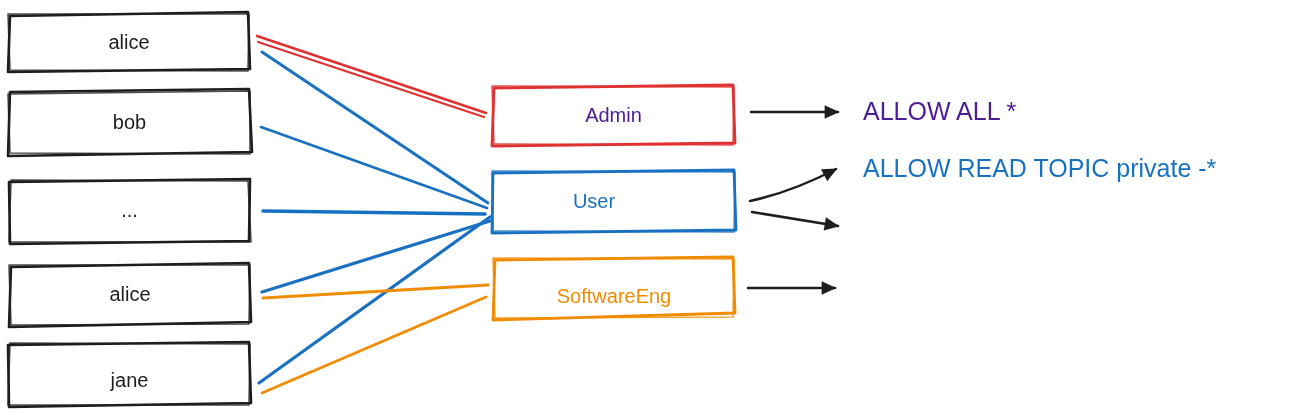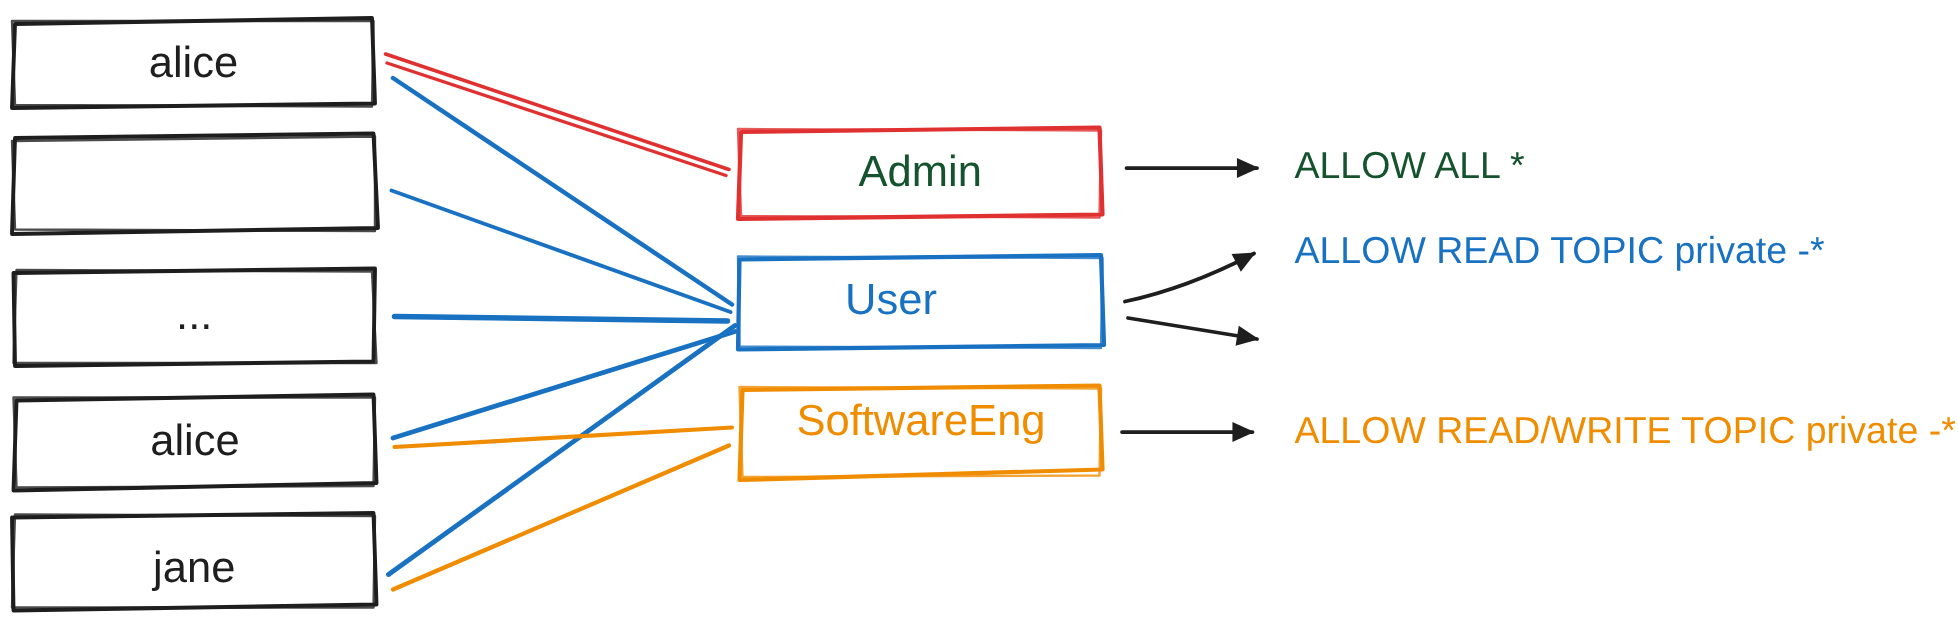--- a/index.html
+++ b/index.html
@@ -7,35 +7,35 @@
     position:relative;
     width:1305px;height:415px;
     background:#ffffff;
     font-family:"Liberation Sans", sans-serif;
     overflow:hidden;
   }
   .stage svg{position:absolute;left:0;top:0;}
   .lbl{
     position:absolute;
     display:flex;align-items:center;justify-content:center;
-    font-size:29px;line-height:1;
+    font-size:20px;line-height:1;
     color:#1e1e1e;
     white-space:pre;
     pointer-events:none;
     text-align:right;
   }
   .perm{
     position:absolute;
     left:863px;
     transform:translateY(-50%);
     font-size:25px;line-height:1;
     white-space:nowrap;
     pointer-events:none;
   }
-  .c-red{color:#14532d}
+  .c-red{color:#4c1d95}
   .c-blue{color:#1971c2}
   .c-orange{color:#f08c00}
 </style>
 </head>
 <body>
 
 <div class="stage">
 
   <svg width="1305" height="415" viewBox="0 0 1305 415">
     <defs>
@@ -80,25 +80,25 @@
 
     <g fill="none" stroke="#1e1e1e" stroke-width="2.5" stroke-linecap="round">
       <path marker-end="url(#ah)" d="M751,112 L838,112"></path>
       <path marker-end="url(#ah)" d="M750,201 Q792,192 836,169"></path>
       <path marker-end="url(#ah)" d="M752,212 L838,226"></path>
       <path marker-end="url(#ah)" d="M748,288 L835,288"></path>
     </g>
   </svg>
 
   <div class="lbl" style="left:8px;top:12px;width:242px;height:60px">alice</div>
+  <div class="lbl" style="left:8px;top:89px;width:243px;height:66px">bob</div>
   <div class="lbl" style="left:9px;top:179px;width:241px;height:62px">...</div>
   <div class="lbl" style="left:9px;top:263px;width:242px;height:62px">alice</div>
   <div class="lbl" style="left:8px;top:342px;width:243px;height:75px">jane</div>
 
   <div class="lbl c-red" style="left:492px;top:85px;width:243px;height:60px">Admin</div>
   <div class="lbl c-blue" style="left:492px;top:170px;width:204px;height:61px">User</div>
-  <div class="lbl c-orange" style="left:493px;top:243px;width:242px;height:77px">SoftwareEng</div>
+  <div class="lbl c-orange" style="left:493px;top:257px;width:242px;height:77px">SoftwareEng</div>
 
   <div class="perm c-blue" style="top:168px">ALLOW READ TOPIC private -*</div>
   <div class="perm c-red" style="top:111px">ALLOW ALL *</div>
-  <div class="perm c-orange" style="top:288px">ALLOW READ/WRITE TOPIC private -*</div>
 
 </div>
 
 </body></html>

